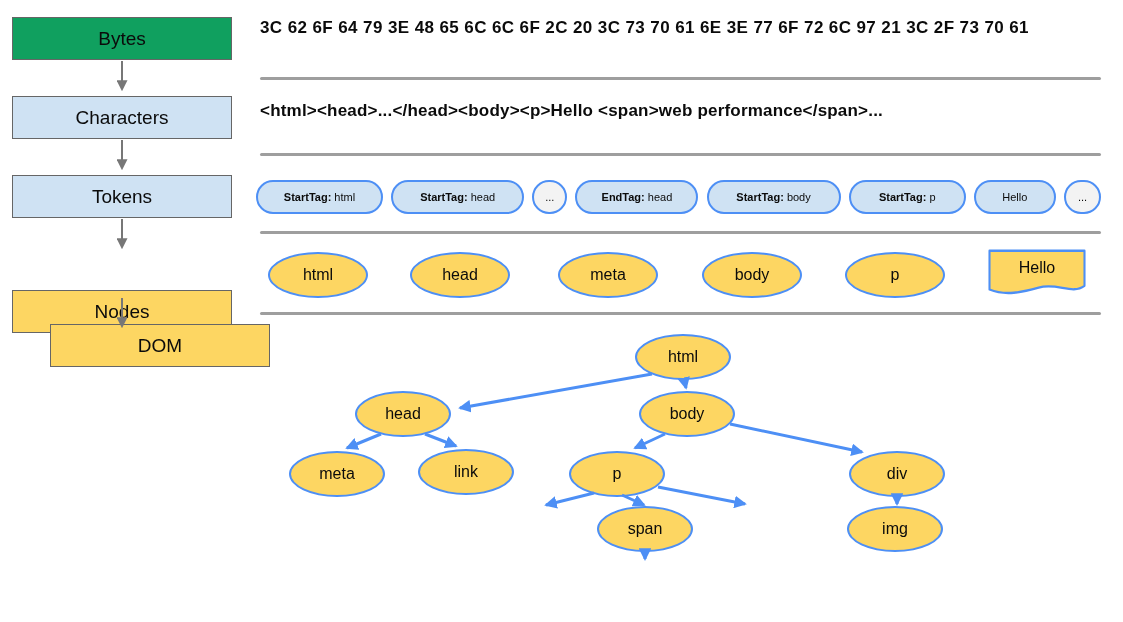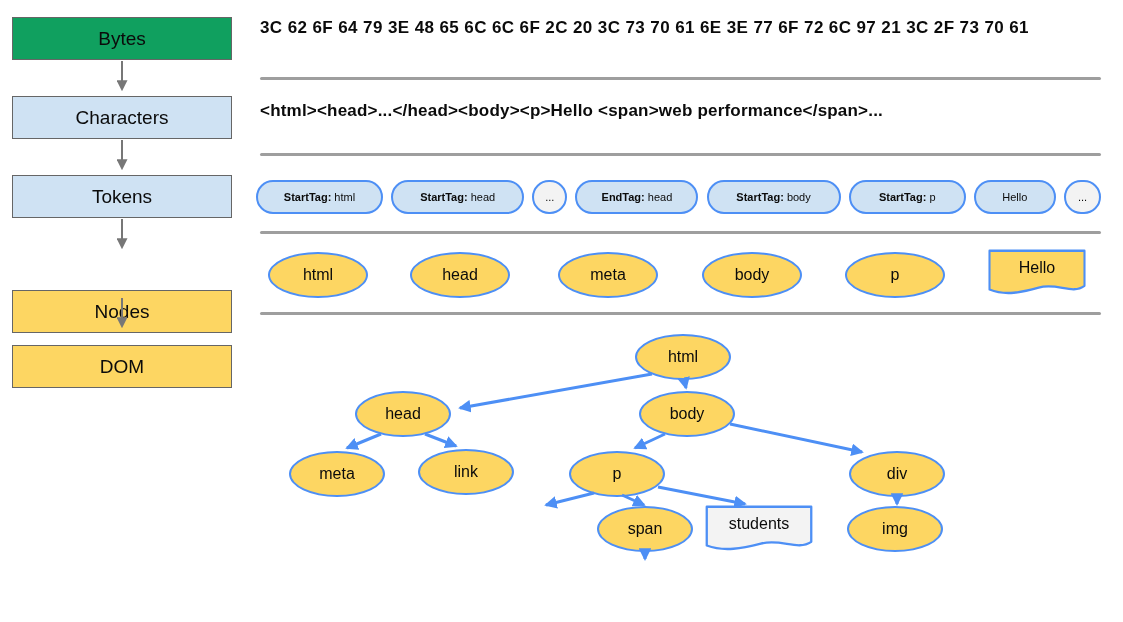--- a/index.html
+++ b/index.html
@@ -15,21 +15,21 @@
   .stage-box{
     position:absolute; left:12px; width:220px; height:43px;
     border:1.6px solid var(--graybox); box-sizing:border-box;
     display:flex; align-items:center; justify-content:center;
     font-size:19px;
   }
   .sb-bytes{top:17px; background:var(--green);}
   .sb-characters{top:96px; background:var(--lightblue);}
   .sb-tokens{top:175px; background:var(--lightblue);}
   .sb-nodes{top:254px; background:var(--yellow);margin-top:36px;}
-  .sb-dom{top:345px; background:var(--yellow);}
+  .sb-dom{top:324px; background:var(--yellow);margin-left:38px;}
   
   .bytes-text{
     position:absolute; left:260px; top:16px; width:800px;
     font-size:17px; font-weight:600; line-height:23px; letter-spacing:.4px;
   }
   .chars-text{
     position:absolute; left:260px; top:101px; width:830px;
     font-size:17px; font-weight:700; letter-spacing:.2px;
   }
   .sep{position:absolute; left:260px; width:841px; height:3px; background:var(--sep); border-radius:2px;}
@@ -171,26 +171,20 @@
   <div class="ell d-div">
       <span>div</span>
     </div>
   <div class="ell d-span">
       <span>span</span>
     </div>
   <div class="ell d-img">
       <span>img</span>
     </div>
 
-  <div class="docnode dd-students">
-    <svg viewBox="0 0 120 52" preserveAspectRatio="none">
-        <path d="M3 3 H117 V41 C102 51 84 37 62 43 C42 48 22 52 3 45 Z"></path>
-      </svg>
-    <span class="lbl">students</span>
-  </div>
 
   <svg class="arrows" viewBox="0 0 1123 622">
     <defs>
       <marker id="ab" viewBox="0 0 10 10" refX="8.5" refY="5" markerWidth="4.2" markerHeight="4.2" orient="auto-start-reverse">
         <path d="M0 0 L10 5 L0 10 Z" fill="#4d8ff5"></path>
       </marker>
       <marker id="ag" viewBox="0 0 10 10" refX="8" refY="5" markerWidth="5.5" markerHeight="5.5" orient="auto-start-reverse">
         <path d="M0 0 L10 5 L0 10 Z" fill="#777777"></path>
       </marker>
     </defs>

